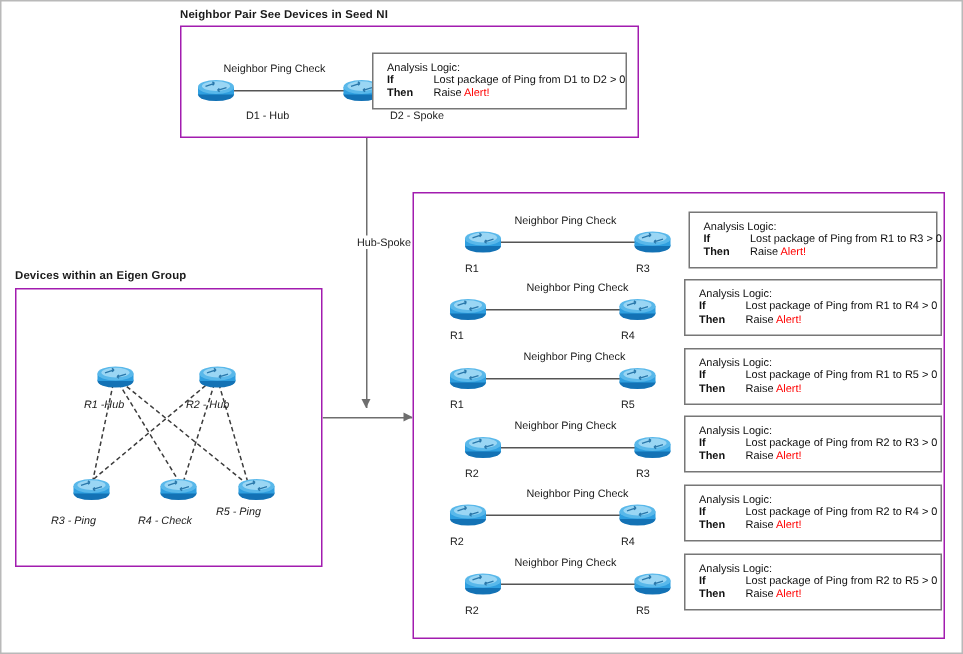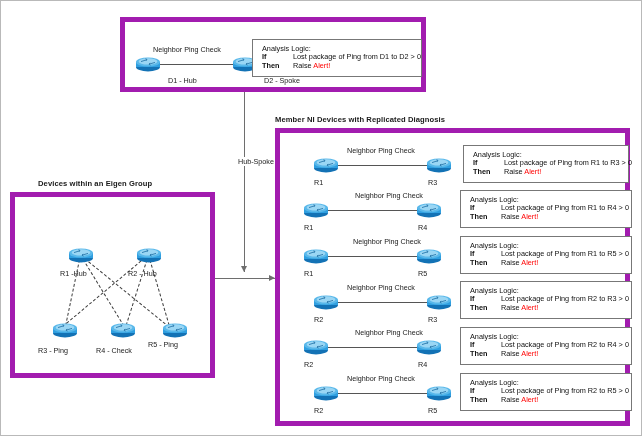--- a/index.html
+++ b/index.html
@@ -20,21 +20,21 @@
   .panel-title {
     position: absolute;
     font-size: 7.6px;
     font-weight: bold;
     color: #1a1a1a;
     letter-spacing: 0.1px;
     white-space: nowrap;
   }
   .panel {
     position: absolute;
-    border: 5px solid #a21caf;
+    border: 1px solid #a21caf;
     background: #ffffff;
     box-sizing: border-box;
   }
   
   .router {
     position: absolute;
     width: 26px;
     height: 17px;
   }
   .router svg { display: block; }
@@ -127,20 +127,21 @@
     background: #ffffff;
     padding: 0 1px;
     white-space: nowrap;
   }
 </style>
 </head>
 <body>
 
 <div id="canvas">
 
+  <div class="panel-title" style="left:119px; top:4px;">Neighbor Pair See Devices in Seed NI</div>
 
   <div class="panel" style="left:119px; top:16px; width:306px; height:75px;">
 
     <div class="link-label" style="left:28px; top:23px;">Neighbor Ping Check</div>
 
     <div class="link-line" style="left:29px; top:42px; width:88px;"></div>
 
     <div class="router" style="left:10px; top:33px;">
       <svg width="26" height="17" viewBox="0 0 26 17">
         <ellipse cx="13" cy="12" rx="12" ry="4.4" fill="#1372b5"></ellipse>
@@ -179,23 +180,23 @@
     </div>
   </div>
 
   <div class="conn-v" style="left:243px; top:91px; height:180px;"></div>
   <div class="arrow-down" style="left:240px; top:265px;"></div>
   <div class="conn-label" style="left:216px; top:156px;margin-left:20px;">Hub-Spoke</div>
 
   <div class="conn-h" style="left:214px; top:277px; width:60px;"></div>
   <div class="arrow-right" style="left:268px; top:274px;"></div>
 
-  <div class="panel-title" style="left:9px; top:178px;margin-left:28px;">Devices within an Eigen Group</div>
-
-  <div class="panel" style="left:9px; top:191px; width:205px; height:186px;">
+  <div class="panel-title" style="left:9px; top:178px;">Devices within an Eigen Group</div>
+
+  <div class="panel" style="left:9px; top:191px; width:205px; height:186px;font-style:italic;">
 
     <div class="dashed-link" style="left:66px; top:58px; width:76.7px; transform:rotate(101.9deg);"></div>
     <div class="dashed-link" style="left:66px; top:58px; width:88.4px; transform:rotate(58.5deg);"></div>
     <div class="dashed-link" style="left:66px; top:58px; width:119.3px; transform:rotate(39.0deg);"></div>
     <div class="dashed-link" style="left:134px; top:58px; width:117.0px; transform:rotate(140.1deg);"></div>
     <div class="dashed-link" style="left:134px; top:58px; width:78.7px; transform:rotate(107.6deg);"></div>
     <div class="dashed-link" style="left:134px; top:58px; width:78.0px; transform:rotate(73.6deg);"></div>
 
     <div class="router" style="left:53px; top:49px;">
       <svg width="26" height="17" viewBox="0 0 26 17">
@@ -250,21 +251,20 @@
         <path d="M6 6.6 L12 4.6 M12 4.6 L10.6 3.6 M12 4.6 L10.8 5.9" stroke="#2a78ab" stroke-width="0.9" fill="none"></path>
         <path d="M20 7.4 L14 9.2 M14 9.2 L15.4 10.2 M14 9.2 L15.2 7.9" stroke="#2a78ab" stroke-width="0.9" fill="none"></path>
       </svg>
     </div>
 
     <div class="node-label" style="left:23px; top:149px;">R3 - Ping</div>
     <div class="node-label" style="left:81px; top:149px;">R4 - Check</div>
     <div class="node-label" style="left:133px; top:143px;">R5 - Ping</div>
   </div>
 
-  <div class="panel-title" style="left:274px; top:114px;">Member NI Devices with Replicated Diagnosis</div>
 
   <div class="panel" style="left:274px; top:127px; width:355px; height:298px;">
 
     <div class="link-label" style="left:67px; top:13px;">Neighbor Ping Check</div>
     <div class="link-line" style="left:56px; top:32px; width:98px;"></div>
     <div class="router" style="left:33px; top:23px;">
       <svg width="26" height="17" viewBox="0 0 26 17">
         <ellipse cx="13" cy="12" rx="12" ry="4.4" fill="#1372b5"></ellipse>
           <rect x="1" y="7" width="24" height="5" fill="#2f9fe0"></rect>
         <ellipse cx="13" cy="7" rx="12" ry="4.6" fill="#59b8ea"></ellipse>

